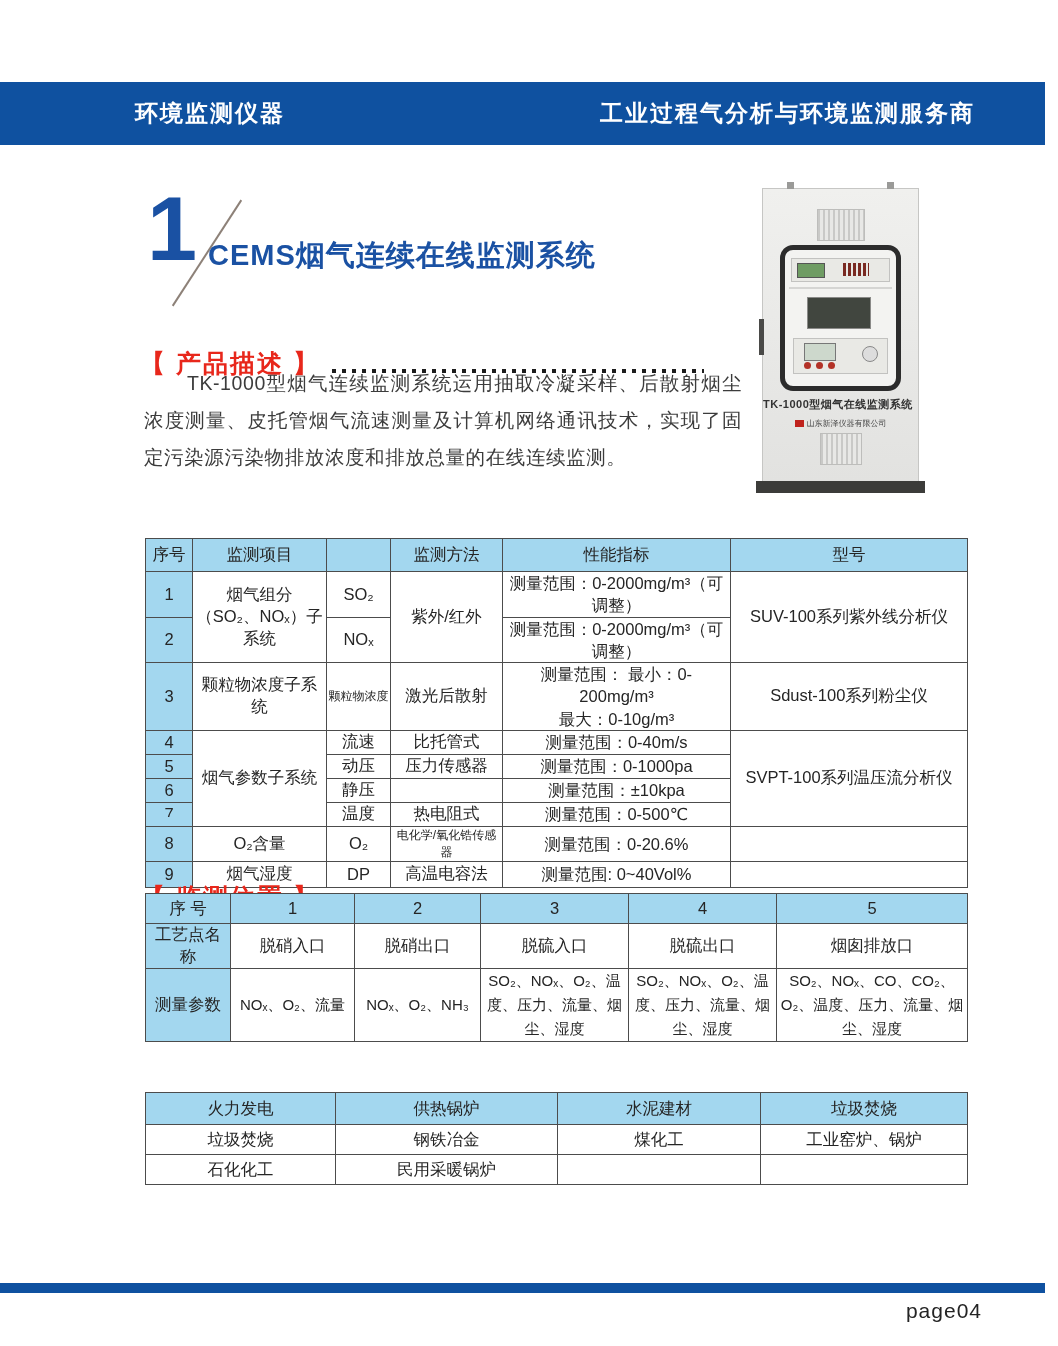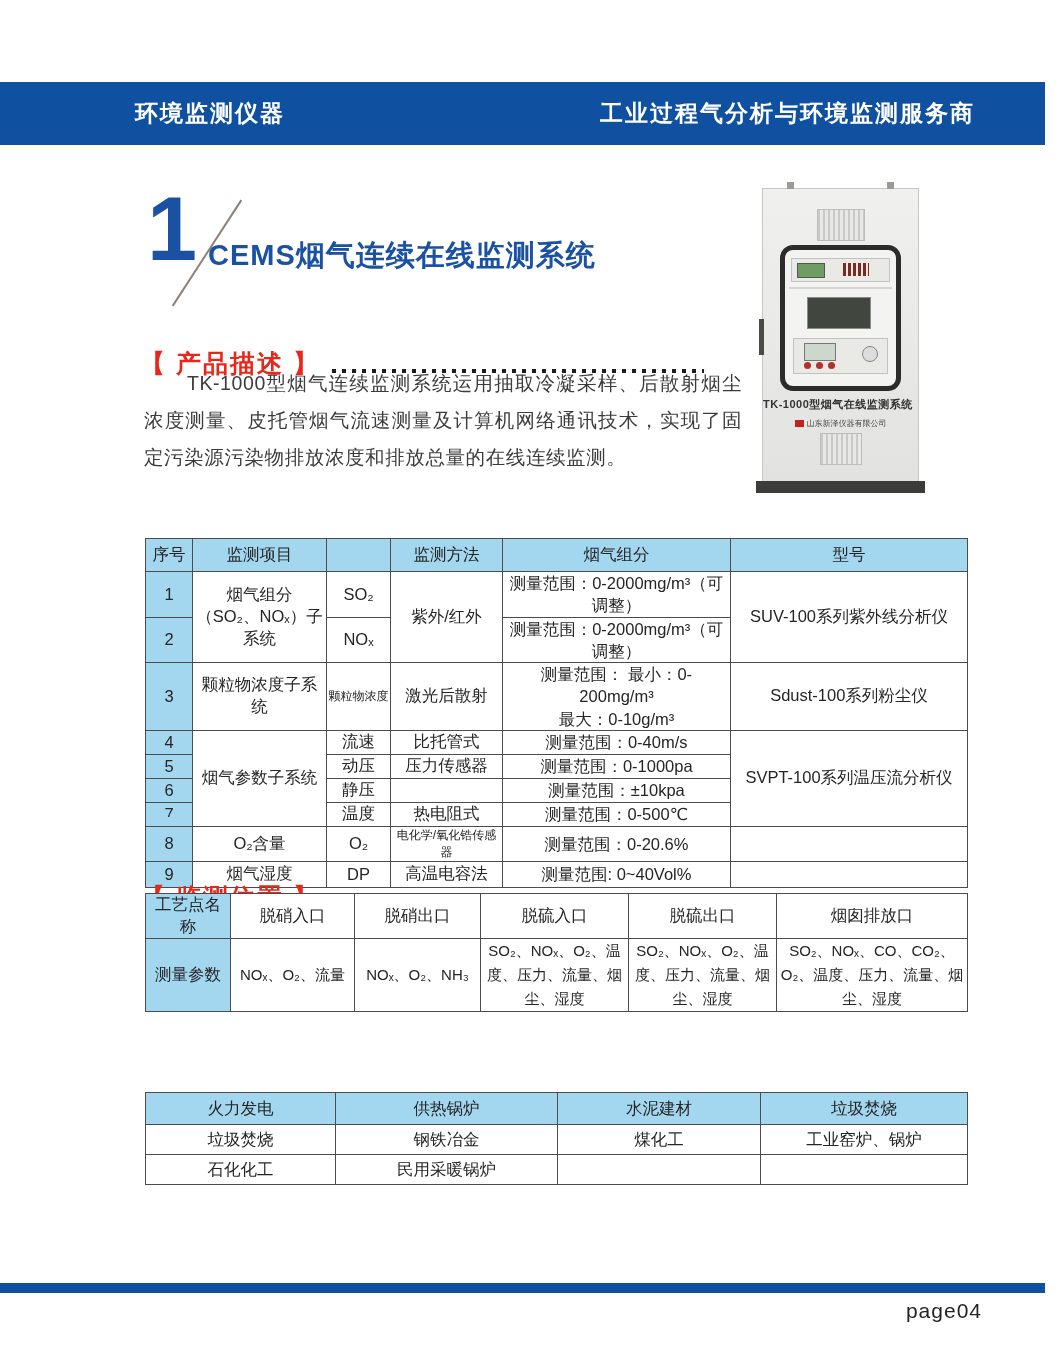--- a/index.html
+++ b/index.html
@@ -133,21 +133,21 @@
         <col style="width:112px">
         <col style="width:228px">
         <col style="width:237px">
       </colgroup>
     <tbody>
         <tr style="height:33px">
       <th>序号</th>
       <th>监测项目</th>
       <th></th>
       <th>监测方法</th>
-      <th>烟气组分</th>
+      <th>性能指标</th>
       <th>型号</th>
     </tr>
     <tr style="height:27px">
       <td class="blue">1</td>
       <td rowspan="2">烟气组分（SO₂、NOₓ）子系统</td>
       <td>SO₂</td>
       <td rowspan="2">紫外/红外</td>
       <td class="perf">测量范围：0-2000mg/m³（可调整）</td>
       <td rowspan="2">SUV-100系列紫外线分析仪</td>
     </tr>
@@ -219,20 +219,28 @@
   <table id="pos-table">
     <colgroup>
         <col style="width:85px">
         <col style="width:124px">
         <col style="width:126px">
         <col style="width:148px">
         <col style="width:148px">
         <col style="width:191px">
       </colgroup>
     <tbody>
+        <tr style="height:30px">
+      <th>序  号</th>
+      <th>1</th>
+      <th>2</th>
+      <th>3</th>
+      <th>4</th>
+      <th>5</th>
+    </tr>
     <tr style="height:30px">
       <td class="blue">工艺点名称</td>
       <td>脱硝入口</td>
       <td>脱硝出口</td>
       <td>脱硫入口</td>
       <td>脱硫出口</td>
       <td>烟囱排放口</td>
     </tr>
     <tr style="height:60px">
       <td class="blue">测量参数</td>

